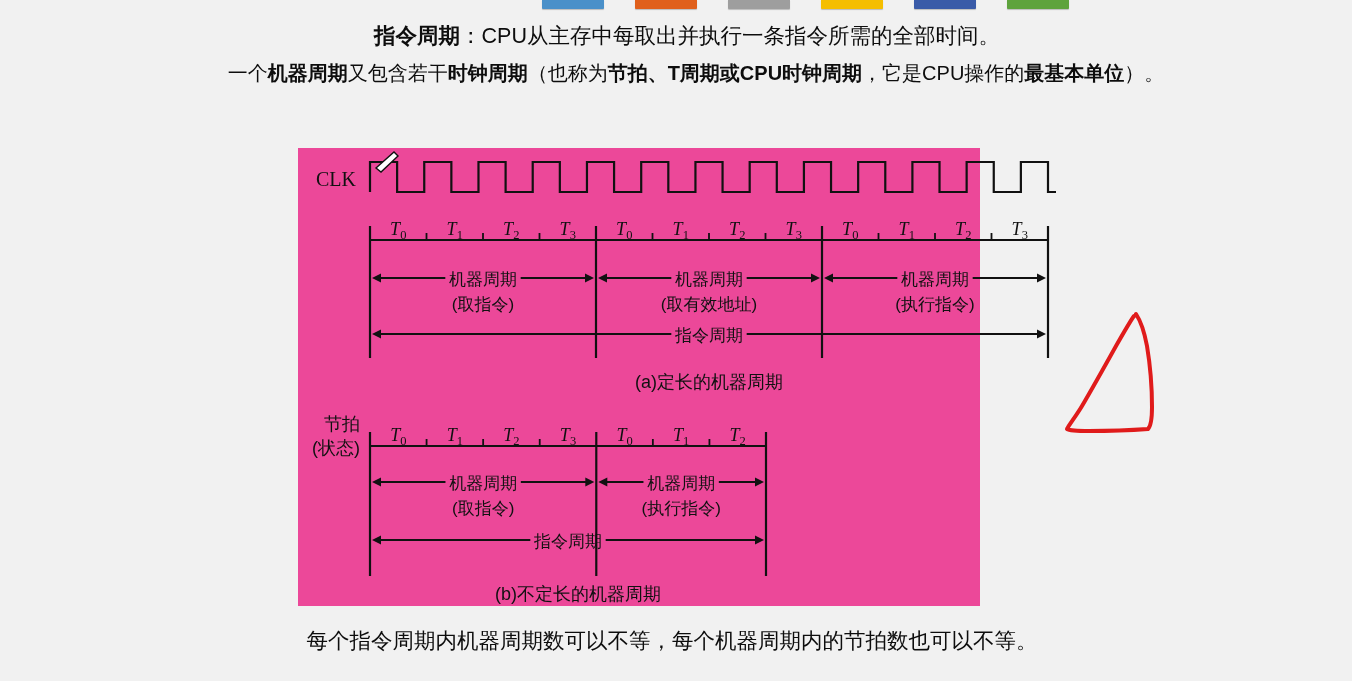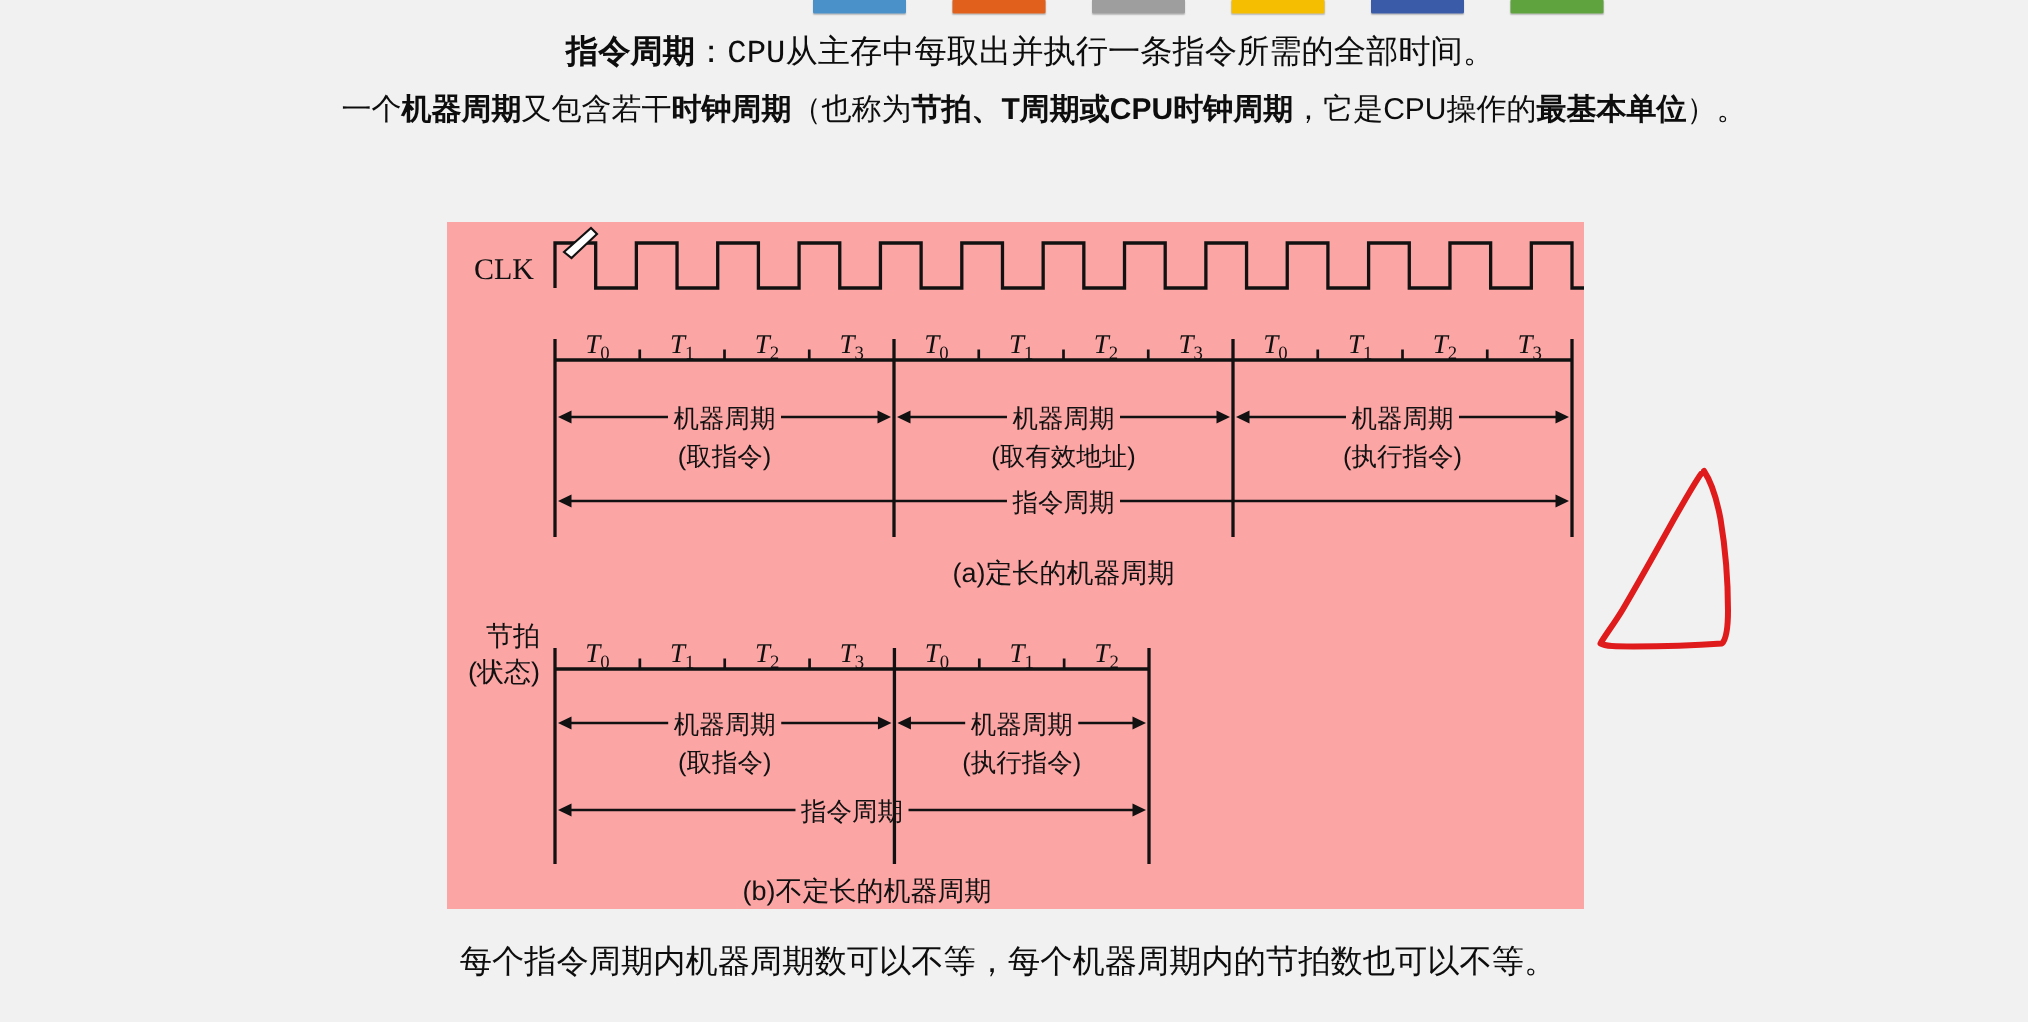--- a/index.html
+++ b/index.html
@@ -42,32 +42,32 @@
   .hline {
     font-family: "Liberation Sans", "DejaVu Sans", sans-serif;
     font-size: 21.5px;
     line-height: 37px;
     color: #0d0d0d;
     white-space: nowrap;
     letter-spacing: 0px;
   }
   .hline b { font-weight: bold; }
   .hline .nb { font-weight: normal; }
-  #hline-1 { text-indent: 22px; font-family: Liberation Mono, monospace; }
+  #hline-1 { text-indent: 22px; }
   #hline-2 { text-indent: 18px; }
   #hline-3 { font-size: 20px; padding-left: 40px; }
 
   
   #figure-panel {
     position: absolute;
     left: 298px;
     top: 148px;
-    width: 758px;
+    width: 682px;
     height: 458px;
-    background: #fca5a5;
+    background: #ec4899;
   }
 
   .fig-svg { display: block; }
 
   
   #red-triangle {
     position: absolute;
     left: 1056px;
     top: 306px;
     width: 140px;

